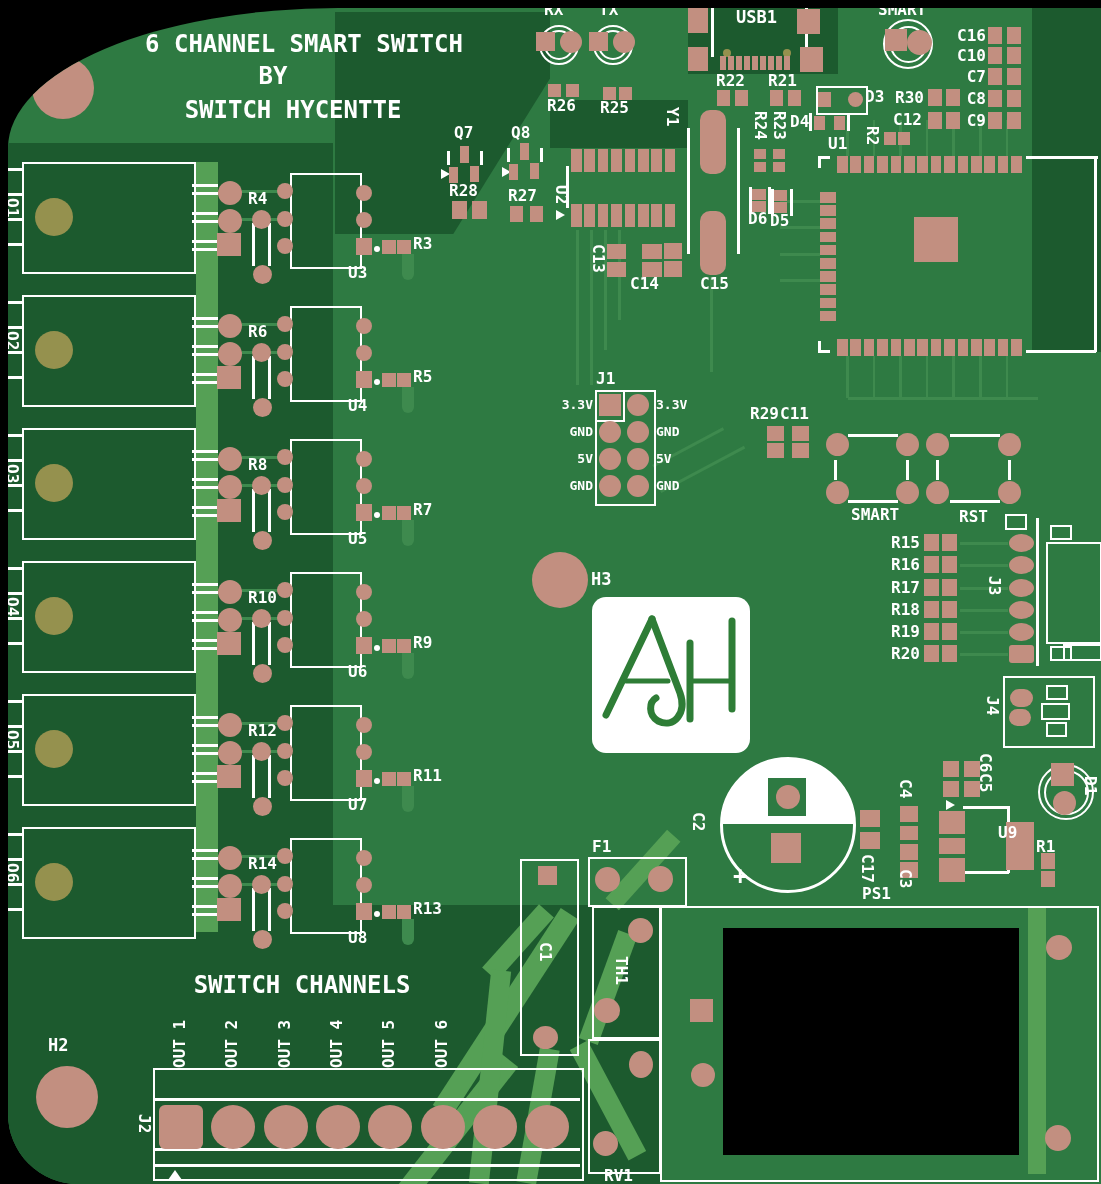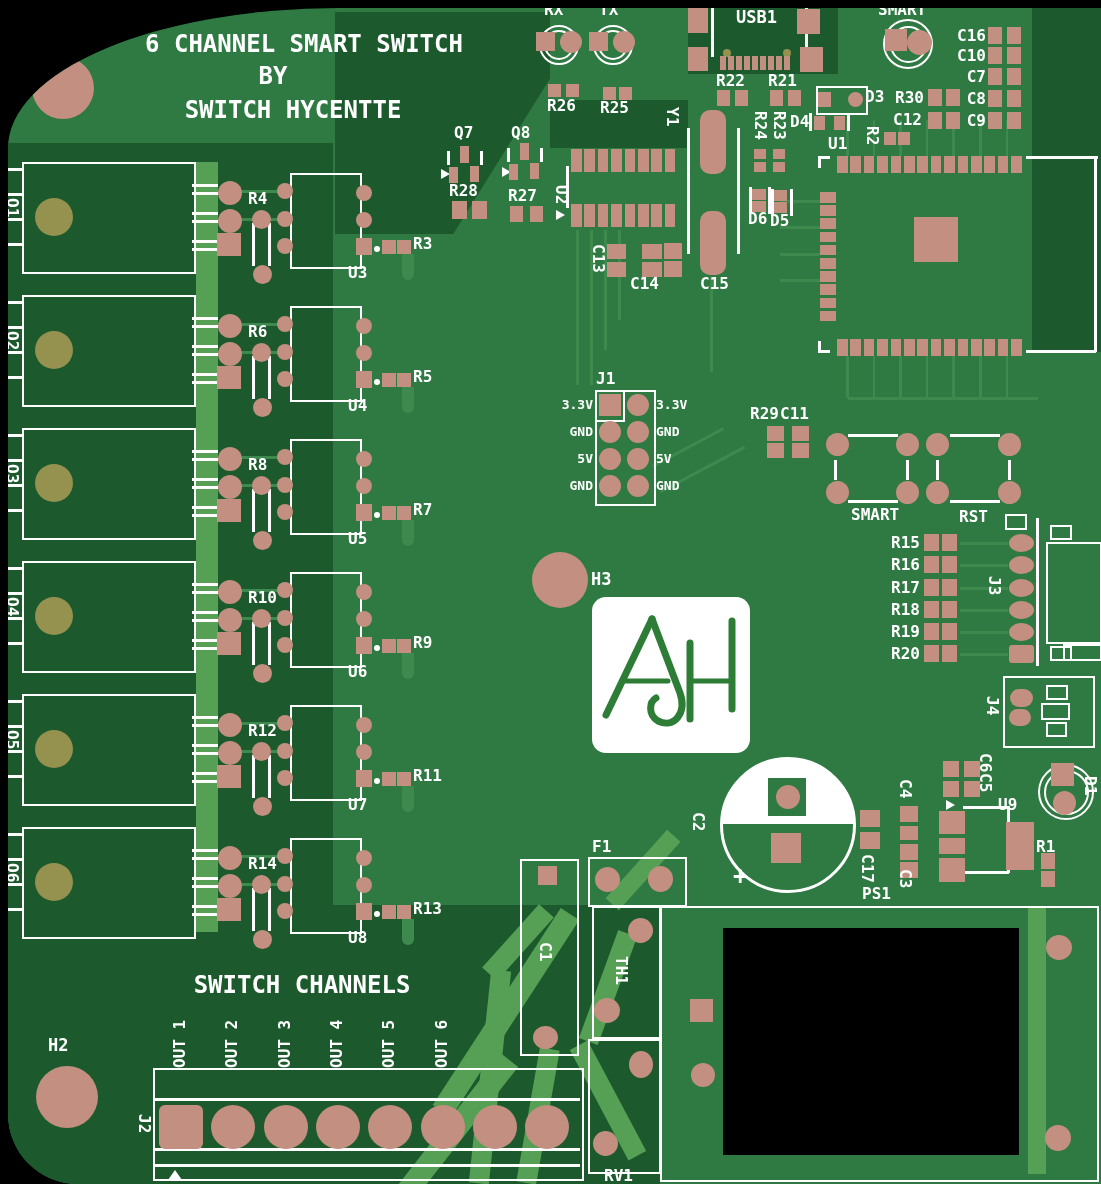--- a/index.html
+++ b/index.html
@@ -100,21 +100,21 @@
   <div class="pcb-label" style="left:750px;top:406px">R29</div>
   <div class="pcb-label" style="left:780px;top:406px">C11</div>
   <div class="pcb-label" style="left:851px;top:507px">SMART</div>
   <div class="pcb-label" style="left:959px;top:509px">RST</div>
   <div class="pcb-label v" style="left:986px;top:576px">J3</div>
   <div class="pcb-label v" style="left:984px;top:696px">J4</div>
   <div class="pcb-label med" style="left:591px;top:571px">H3</div>
   <div class="pcb-label v" style="left:1082px;top:776px">D1</div>
   <div class="pcb-label v" style="left:977px;top:753px">C6</div>
   <div class="pcb-label v" style="left:977px;top:773px">C5</div>
-  <div class="pcb-label" style="left:998px;top:797px">U9</div>
+  <div class="pcb-label" style="left:998px;top:825px">U9</div>
   <div class="pcb-label" style="left:1036px;top:839px">R1</div>
   <div class="pcb-label v" style="left:859px;top:854px">C17</div>
   <div class="pcb-label v" style="left:897px;top:779px">C4</div>
   <div class="pcb-label v" style="left:897px;top:869px">C3</div>
   <div class="pcb-label v" style="left:690px;top:812px">C2</div>
   <div class="pcb-label big" style="left:733px;top:864px">+</div>
   <div class="pcb-label" style="left:862px;top:886px">PS1</div>
   <div class="pcb-label" style="left:592px;top:839px">F1</div>
   <div class="pcb-label v" style="left:537px;top:942px">C1</div>
   <div class="pcb-label v" style="left:613px;top:956px">TH1</div>

